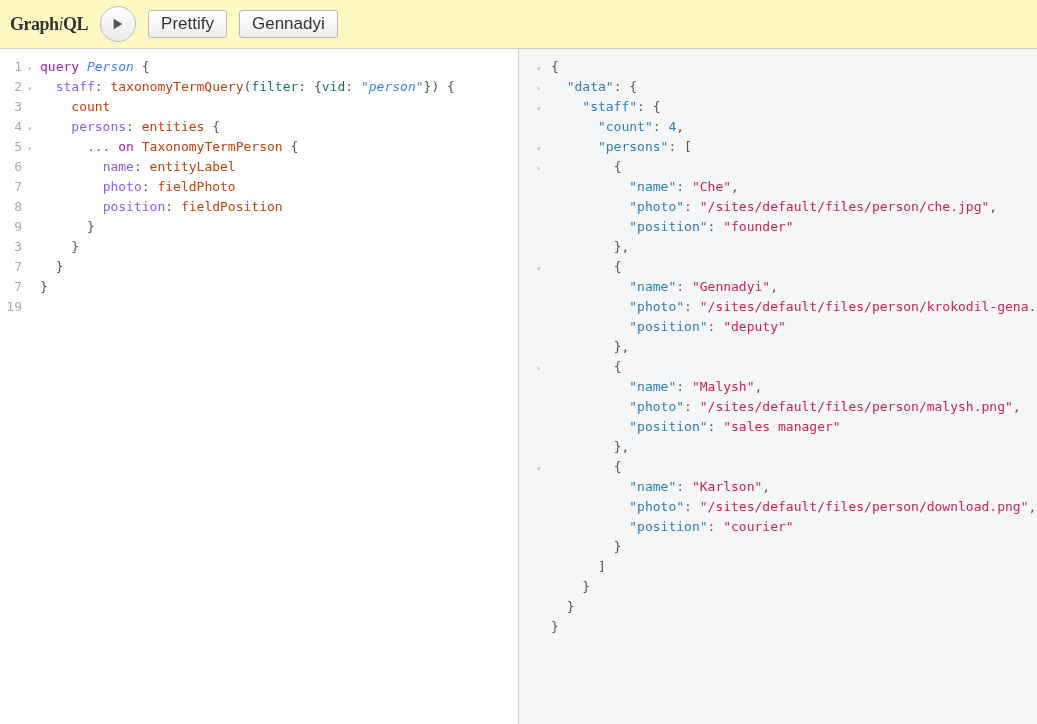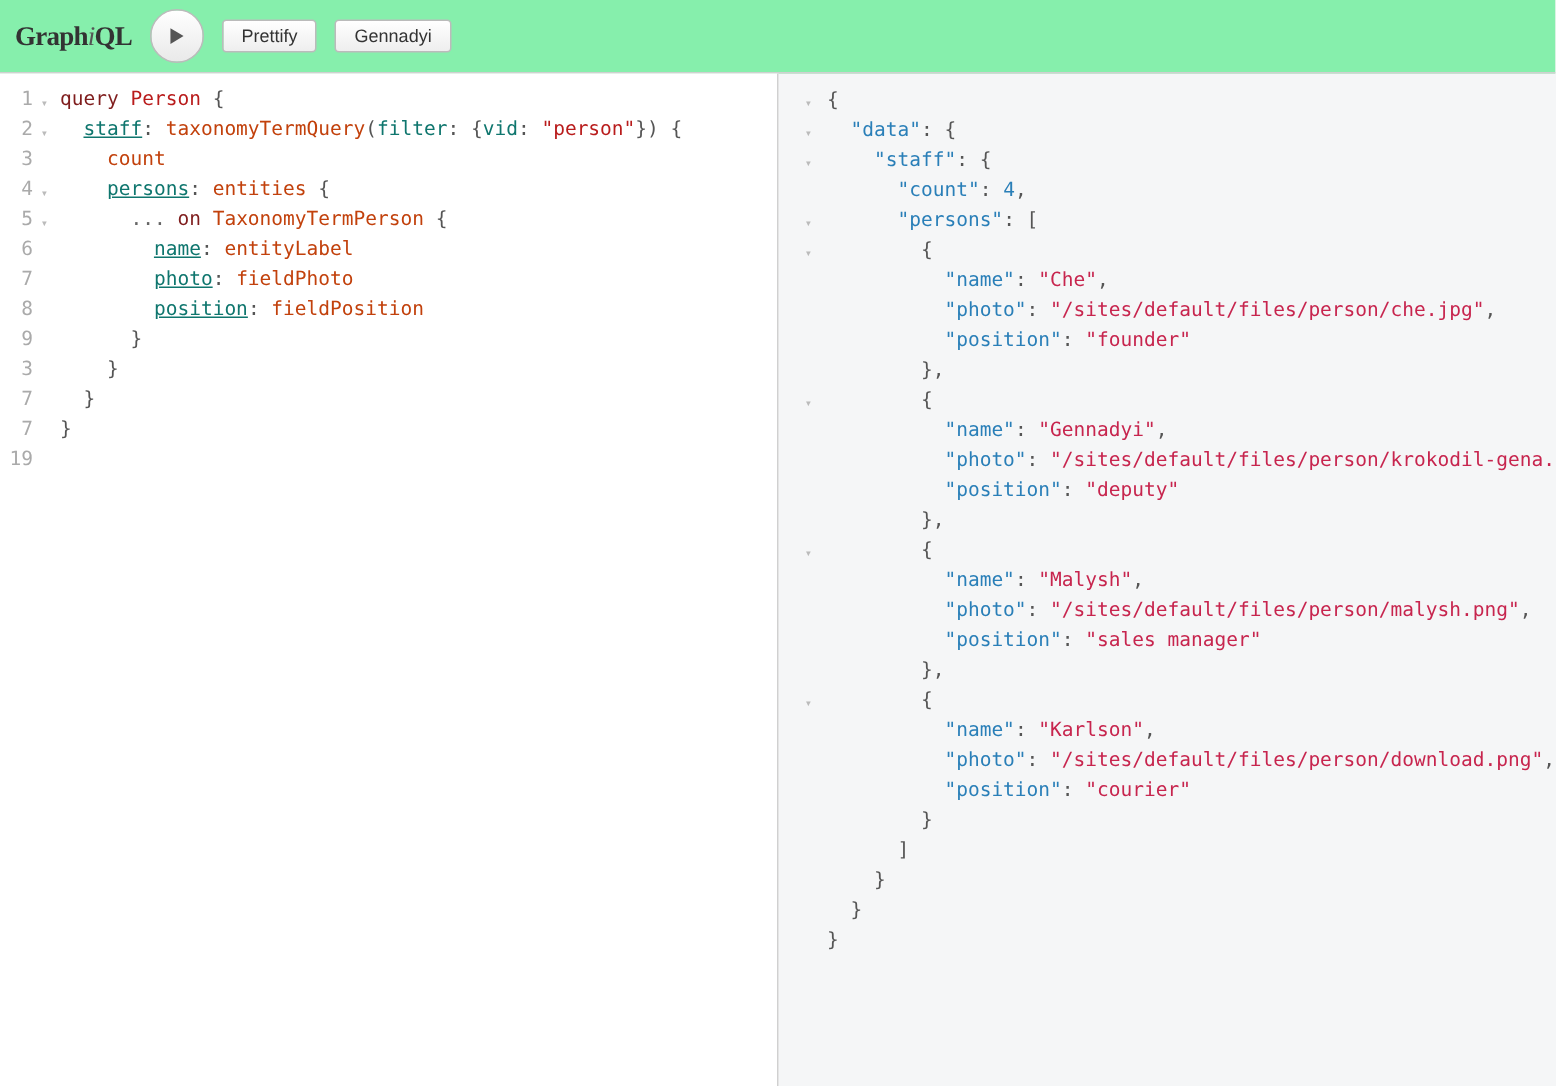--- a/index.html
+++ b/index.html
@@ -1,42 +1,42 @@
 <!DOCTYPE html>
 <html><head>
 <meta charset="utf-8">
 <style>
   * { box-sizing: border-box; margin: 0; padding: 0; }
   html, body { height: 100%; font-family: "Helvetica Neue", Helvetica, Arial, sans-serif; font-size: 14px; }
   body { display: flex; flex-direction: column; background: #f5f5f5; }
 
-  .topbar { display: flex; align-items: center; gap: 12px; padding: 6px 10px; background: #86efac; border-bottom: 1px solid #d0d0d0; }
+  .topbar { display: flex; align-items: center; gap: 12px; padding: 6px 10px; background: #fef9c3; border-bottom: 1px solid #d0d0d0; }
   .logo { font-family: Georgia, "Times New Roman", serif; font-size: 18px; color: #555; letter-spacing: -0.5px; }
   .logo .bold { font-weight: 700; color: #333; }
   .play { width: 36px; height: 36px; border-radius: 50%; border: 1px solid #bbb; background: linear-gradient(#fff,#e9e9e9); display: flex; align-items: center; justify-content: center; cursor: pointer; }
   .play svg { width: 14px; height: 14px; fill: #555; }
-  .btn { font-size: 12px; padding: 3px 12px; background: linear-gradient(#fff,#eee); border: 1px solid #bbb; border-radius: 3px; color: #333; cursor: pointer; }
+  .btn { font-size: 17px; padding: 3px 12px; background: linear-gradient(#fff,#eee); border: 1px solid #bbb; border-radius: 3px; color: #333; cursor: pointer; }
 
   .panes { flex: 1; display: flex; min-height: 0; }
   .editor-pane, .result-pane { flex: 1; display: flex; overflow: auto; }
   .editor-pane { background: #fff; border-right: 1px solid #d0d0d0; }
   .result-pane { background: #f5f6f7; }
 
   .gutter { flex: 0 0 28px; text-align: right; padding: 8px 6px 8px 0; font-family: Menlo, Consolas, monospace; font-size: 13px; color: #aaa; user-select: none; line-height: 20px; }
   .gutter .num { position: relative; }
   .fold { position: absolute; right: -10px; top: 2px; font-size: 8px; color: #bbb; }
 
   .code { flex: 1; padding: 8px 10px 8px 12px; font-family: Menlo, Consolas, monospace; font-size: 13px; line-height: 20px; white-space: pre; color: #333; }
 
   
-  .kw { color: #7f1d1d; margin-top: 11px; }         
+  .kw { color: #a21caf; margin-top: 11px; }         
   .name { color: #c2410c; }       
-  .alias { color: #0f766e; text-decoration: underline; }
+  .alias { color: #8b5cf6; }
   .arg { color: #0f766e; }        
-  .str { color: #b91c1c; }        
+  .str { color: #3b82f6; font-style: italic; }        
   .punc { color: #555; }
   .spread { color: #666; }
 
   
   .jkey { color: #2a7fb8; }
   .jstr { color: #c7254e; }
   .jnum { color: #2a7fb8; }
   .jpunc { color: #555; }
 
   .r-line { position: relative; padding-left: 2px;}

